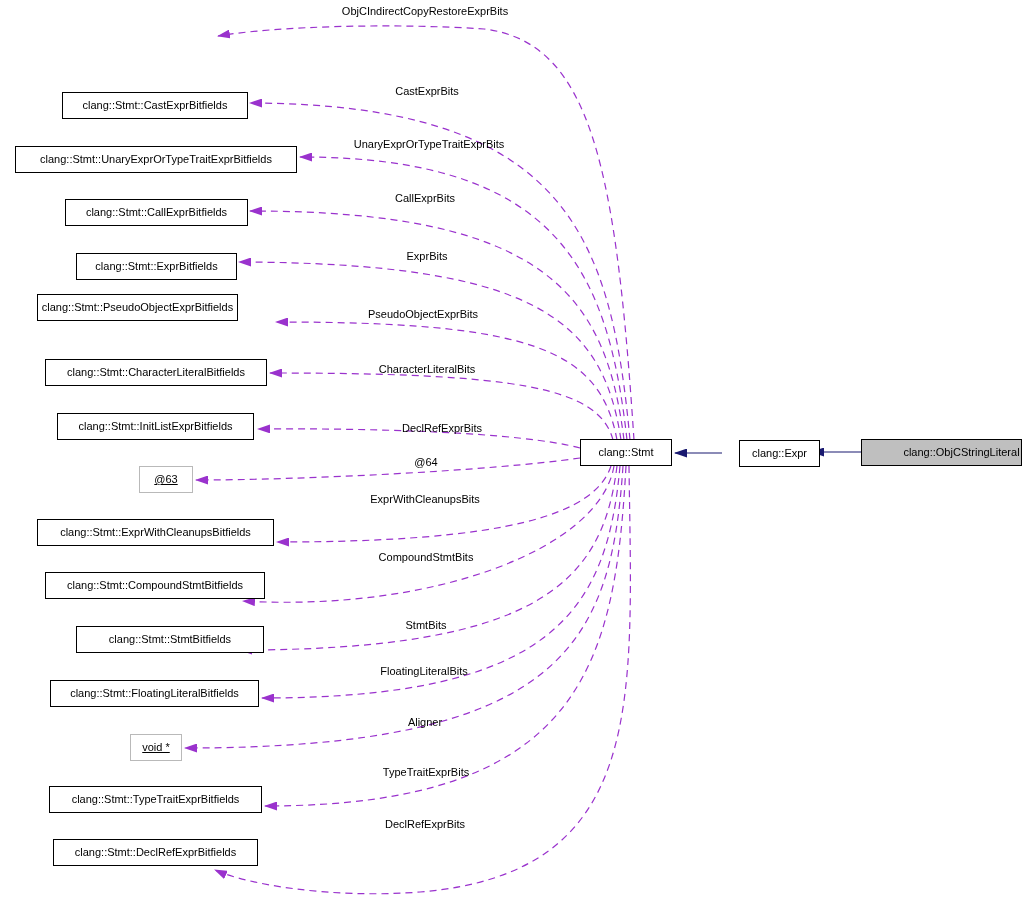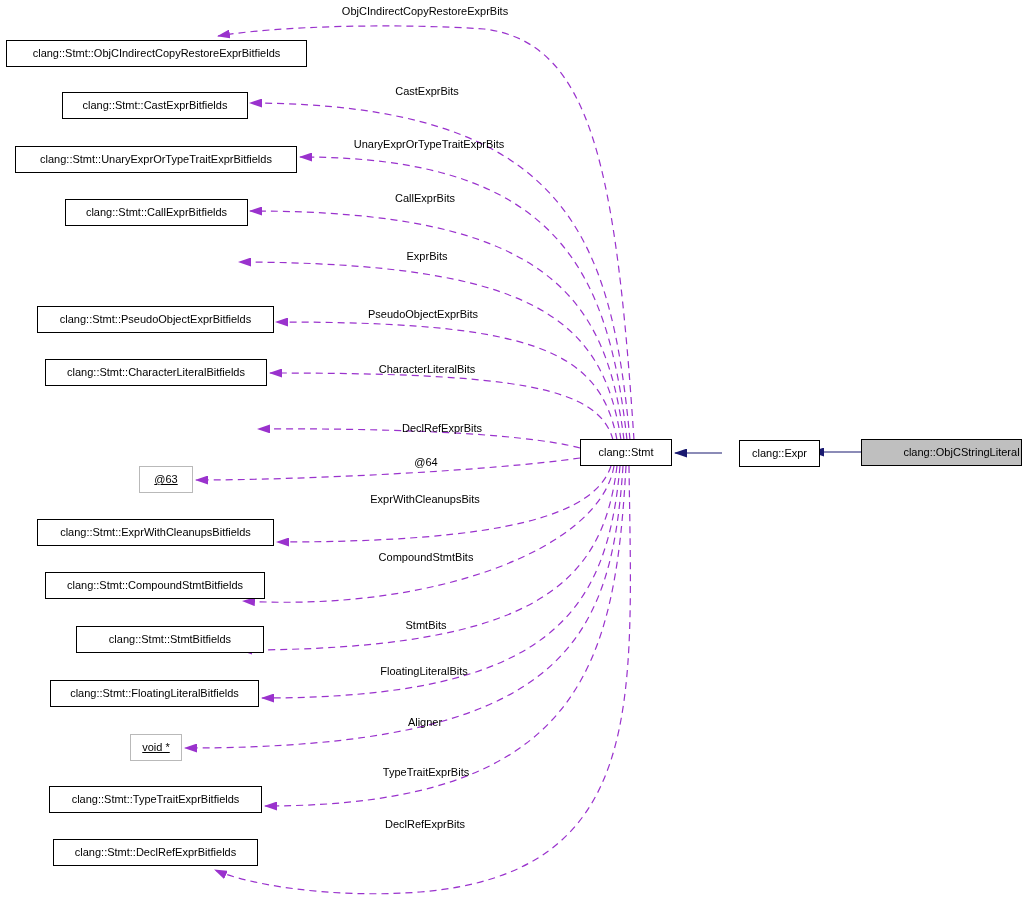--- a/index.html
+++ b/index.html
@@ -45,26 +45,27 @@
       <path d="M 623 466 C 611 645 562 748 185 748" marker-end="url(#ap)"></path>
       <path d="M 626 466 C 615 665 582 806 265 806" marker-end="url(#ap)"></path>
       <path d="M 629 466 C 632 700 648 873 420 892 C 330 899 246 884 215 870" marker-end="url(#ap)"></path>
     </g>
     <g fill="none" stroke="#191970" stroke-width="1.2">
       <path d="M 722 453 L 675 453" marker-end="url(#an)"></path>
       <path d="M 861 452 L 812 452" marker-end="url(#an)"></path>
     </g>
   </svg>
 
-  <div class="node" style="left:6px;top:40px;width:301px">clang::Stmt::ObjCIndirectCopyRestoreExprBitfields</div>
   <div class="node" style="left:62px;top:92px;width:186px">clang::Stmt::CastExprBitfields</div>
   <div class="node" style="left:65px;top:199px;width:183px">clang::Stmt::CallExprBitfields</div>
   <div class="node" style="left:15px;top:146px;width:282px">clang::Stmt::UnaryExprOrTypeTraitExprBitfields</div>
-  <div class="node" style="left:37px;top:306px;width:237px">clang::Stmt::PseudoObjectExprBitfields</div>
+  <div class="node" style="left:76px;top:253px;width:161px">clang::Stmt::ExprBitfields</div>
+  <div class="node" style="left:37px;top:294px;width:201px">clang::Stmt::PseudoObjectExprBitfields</div>
   <div class="node" style="left:45px;top:359px;width:222px">clang::Stmt::CharacterLiteralBitfields</div>
+  <div class="node" style="left:57px;top:413px;width:197px">clang::Stmt::InitListExprBitfields</div>
   <div class="node anon" style="left:139px;top:466px;width:54px">@63</div>
   <div class="node" style="left:37px;top:519px;width:237px">clang::Stmt::ExprWithCleanupsBitfields</div>
   <div class="node" style="left:45px;top:572px;width:220px">clang::Stmt::CompoundStmtBitfields</div>
   <div class="node" style="left:76px;top:626px;width:188px">clang::Stmt::StmtBitfields</div>
   <div class="node" style="left:50px;top:680px;width:209px">clang::Stmt::FloatingLiteralBitfields</div>
   <div class="node anon" style="left:130px;top:734px;width:52px">void *</div>
   <div class="node" style="left:49px;top:786px;width:213px">clang::Stmt::TypeTraitExprBitfields</div>
   <div class="node" style="left:53px;top:839px;width:205px">clang::Stmt::DeclRefExprBitfields</div>
 
   <div class="node" style="left:580px;top:439px;width:92px">clang::Stmt</div>

